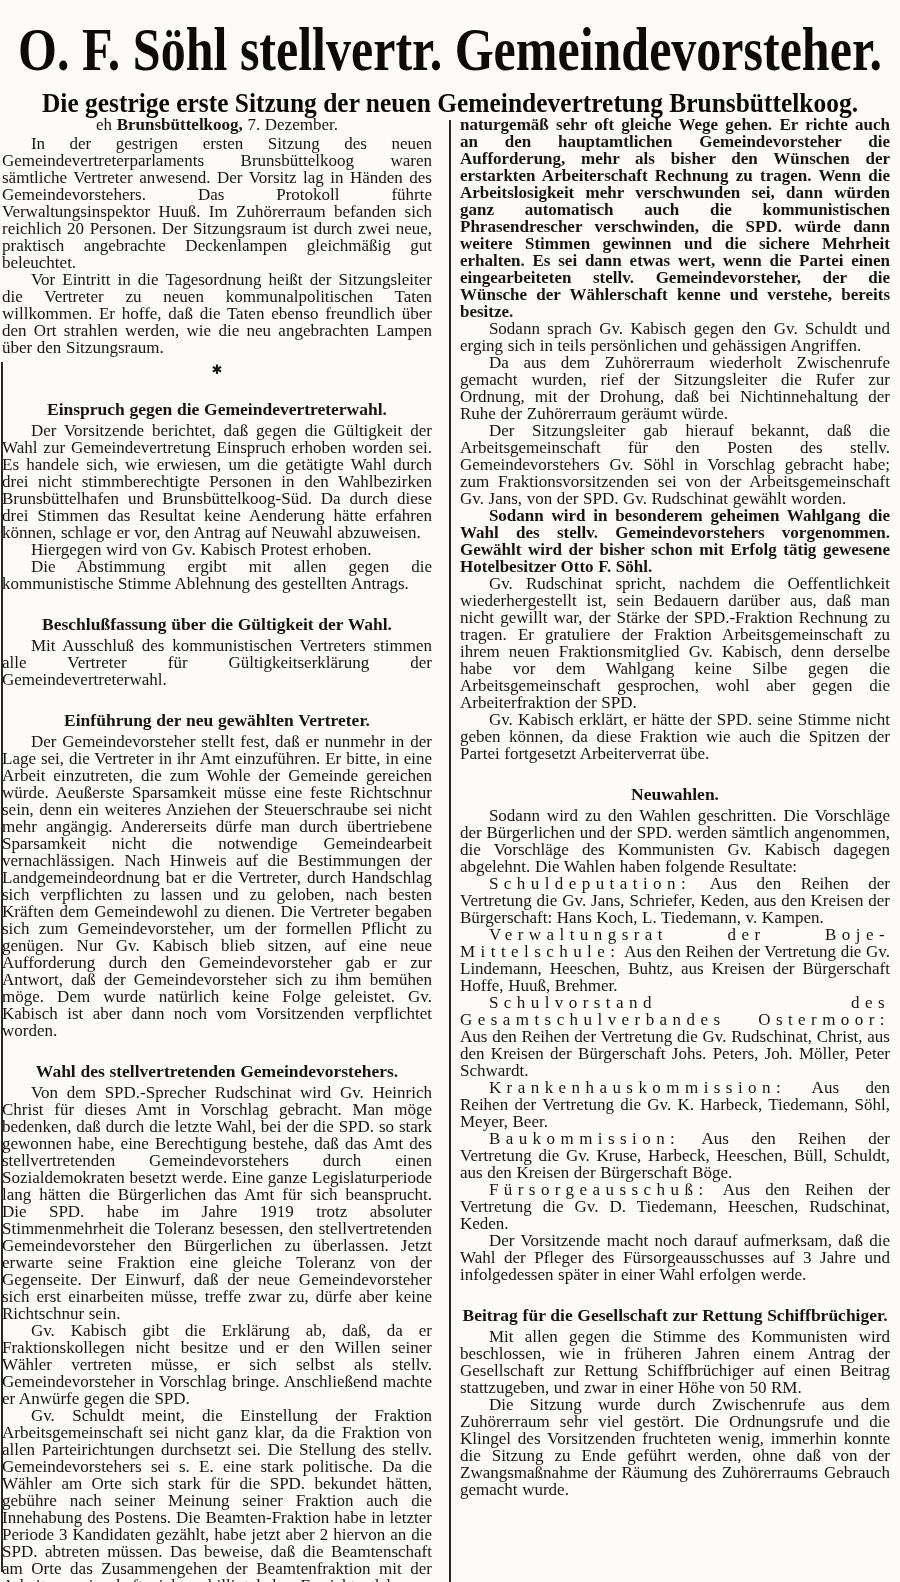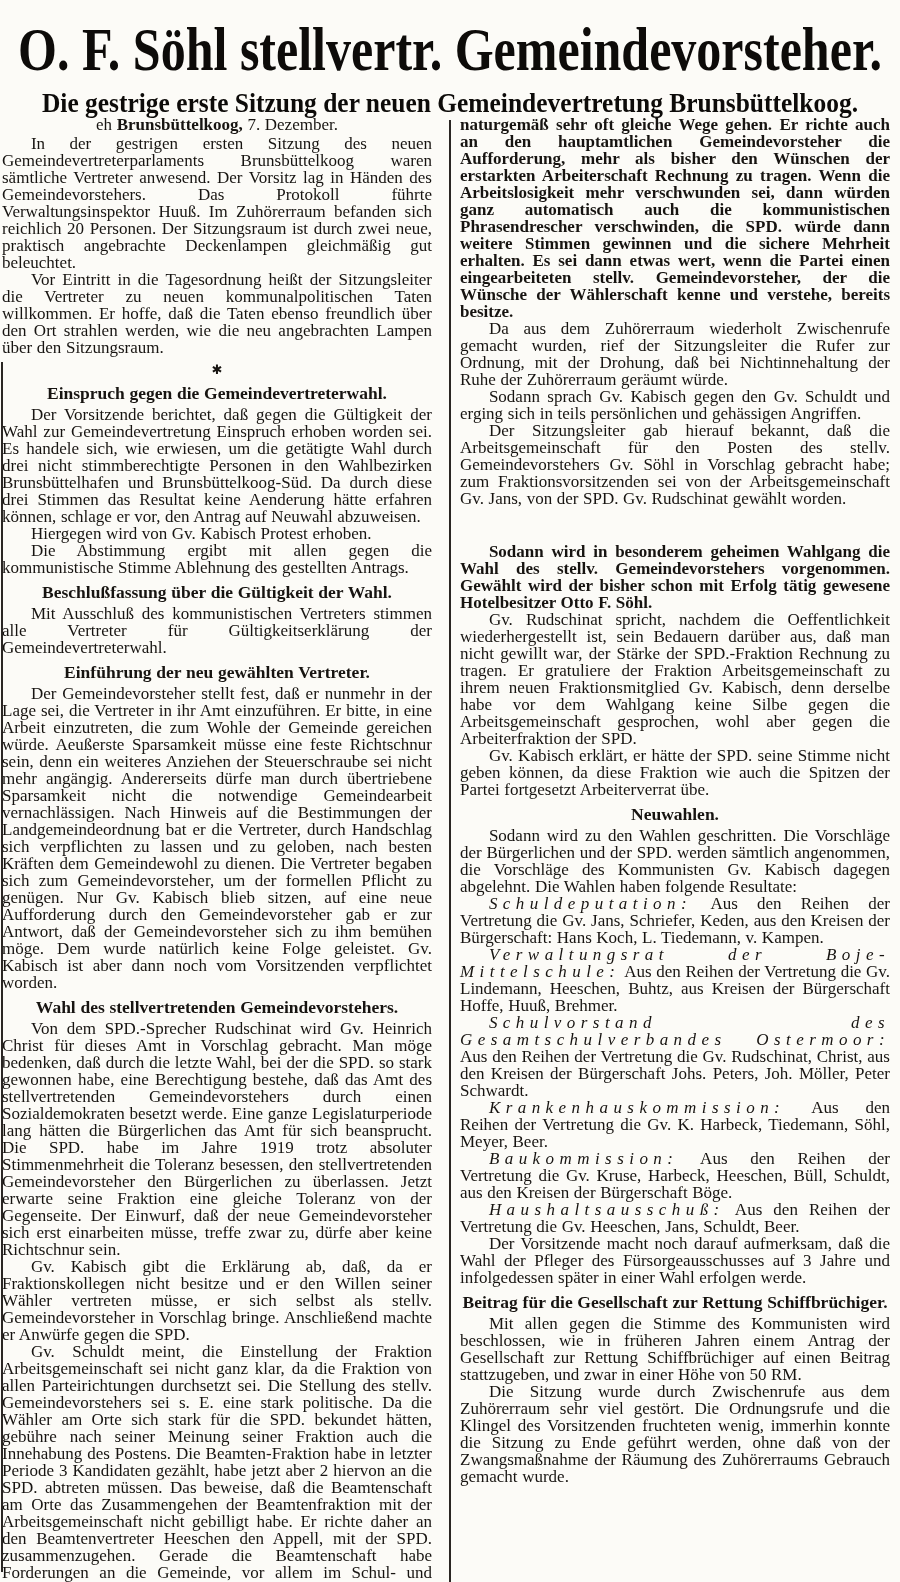--- a/index.html
+++ b/index.html
@@ -49,42 +49,42 @@
   .col-right { left: 460px; }
   .vrule {
     position: absolute;
     width: 2px;
     background: #2a2623;
   }
   .vrule-center { left: 449px; top: 120px; bottom: 0; }
   .vrule-left   { left: 1px;  top: 362px; bottom: 10px; }
   p.para { margin: 0; text-indent: 1.7em; }
   p.para.noindent { text-indent: 0; font-weight: bold; }
-  p.para.boldpara { font-weight: bold; margin-top: 36px; }
+  p.para.boldpara { font-weight: bold; }
   p.dateline {
     margin: 0 0 2px 0;
     text-align: center;
     text-indent: 0;
     font-size: 17px;
   }
   p.dateline .bold { font-weight: bold; }
   h3.heading {
-    margin: 7px 0 4px 0;
+    margin: 23px 0 4px 0;
     text-align: center;
     font-size: 17.5px;
     line-height: 18px;
     font-weight: bold;
   }
   .star {
     text-align: center;
     font-size: 13px;
     line-height: 14px;
     margin: 7px 0 6px 0;
   }
-  span.lead { letter-spacing: 0.32em; font-style: italic; }
+  span.lead { letter-spacing: 0.32em; }
 </style>
 </head>
 <body>
 
 <div class="page">
 
   <div class="masthead">
     <svg class="headline-svg" width="900" height="78" viewBox="0 0 900 78">
       <text class="headline-text" x="18" y="60" textLength="864" lengthAdjust="spacingAndGlyphs">O. F. Söhl stellvertr. Gemeindevorsteher.</text>
     </svg>
@@ -107,34 +107,34 @@
         <p class="para">Mit Ausschluß des kommunistischen Vertreters stimmen alle Vertreter für Gültigkeitserklärung der Gemeindevertreterwahl.</p>
         <h3 class="heading">Einführung der neu gewählten Vertreter.</h3>
         <p class="para">Der Gemeindevorsteher stellt fest, daß er nunmehr in der Lage sei, die Vertreter in ihr Amt einzuführen. Er bitte, in eine Arbeit einzutreten, die zum Wohle der Gemeinde gereichen würde. Aeußerste Sparsamkeit müsse eine feste Richtschnur sein, denn ein weiteres Anziehen der Steuerschraube sei nicht mehr angängig. Andererseits dürfe man durch übertriebene Sparsamkeit nicht die notwendige Gemeindearbeit vernachlässigen. Nach Hinweis auf die Bestimmungen der Landgemeindeordnung bat er die Vertreter, durch Handschlag sich verpflichten zu lassen und zu geloben, nach besten Kräften dem Gemeindewohl zu dienen. Die Vertreter begaben sich zum Gemeindevorsteher, um der formellen Pflicht zu genügen. Nur Gv. Kabisch blieb sitzen, auf eine neue Aufforderung durch den Gemeindevorsteher gab er zur Antwort, daß der Gemeindevorsteher sich zu ihm bemühen möge. Dem wurde natürlich keine Folge geleistet. Gv. Kabisch ist aber dann noch vom Vorsitzenden verpflichtet worden.</p>
         <h3 class="heading">Wahl des stellvertretenden Gemeindevorstehers.</h3>
         <p class="para">Von dem SPD.-Sprecher Rudschinat wird Gv. Heinrich Christ für dieses Amt in Vorschlag gebracht. Man möge bedenken, daß durch die letzte Wahl, bei der die SPD. so stark gewonnen habe, eine Berechtigung bestehe, daß das Amt des stellvertretenden Gemeindevorstehers durch einen Sozialdemokraten besetzt werde. Eine ganze Legislaturperiode lang hätten die Bürgerlichen das Amt für sich beansprucht. Die SPD. habe im Jahre 1919 trotz absoluter Stimmenmehrheit die Toleranz besessen, den stellvertretenden Gemeindevorsteher den Bürgerlichen zu überlassen. Jetzt erwarte seine Fraktion eine gleiche Toleranz von der Gegenseite. Der Einwurf, daß der neue Gemeindevorsteher sich erst einarbeiten müsse, treffe zwar zu, dürfe aber keine Richtschnur sein.</p>
         <p class="para">Gv. Kabisch gibt die Erklärung ab, daß, da er Fraktionskollegen nicht besitze und er den Willen seiner Wähler vertreten müsse, er sich selbst als stellv. Gemeindevorsteher in Vorschlag bringe. Anschließend machte er Anwürfe gegen die SPD.</p>
         <p class="para">Gv. Schuldt meint, die Einstellung der Fraktion Arbeitsgemeinschaft sei nicht ganz klar, da die Fraktion von allen Parteirichtungen durchsetzt sei. Die Stellung des stellv. Gemeindevorstehers sei s. E. eine stark politische. Da die Wähler am Orte sich stark für die SPD. bekundet hätten, gebühre nach seiner Meinung seiner Fraktion auch die Innehabung des Postens. Die Beamten-Fraktion habe in letzter Periode 3 Kandidaten gezählt, habe jetzt aber 2 hiervon an die SPD. abtreten müssen. Das beweise, daß die Beamtenschaft am Orte das Zusammengehen der Beamtenfraktion mit der Arbeitsgemeinschaft nicht gebilligt habe. Er richte daher an den Beamtenvertreter Heeschen den Appell, mit der SPD. zusammenzugehen. Gerade die Beamtenschaft habe Forderungen an die Gemeinde, vor allem im Schul- und Wohnungswesen. Die Ansichten der Beamten und der Arbeiter müßten also</p>
       </div>
     <div class="col col-right">
         <p class="para noindent">naturgemäß sehr oft gleiche Wege gehen. Er richte auch an den hauptamtlichen Gemeindevorsteher die Aufforderung, mehr als bisher den Wünschen der erstarkten Arbeiterschaft Rechnung zu tragen. Wenn die Arbeitslosigkeit mehr verschwunden sei, dann würden ganz automatisch auch die kommunistischen Phrasendrescher verschwinden, die SPD. würde dann weitere Stimmen gewinnen und die sichere Mehrheit erhalten. Es sei dann etwas wert, wenn die Partei einen eingearbeiteten stellv. Gemeindevorsteher, der die Wünsche der Wählerschaft kenne und verstehe, bereits besitze.</p>
+        <p class="para">Sodann sprach Gv. Kabisch gegen den Gv. Schuldt und erging sich in teils persönlichen und gehässigen Angriffen.</p>
         <p class="para">Da aus dem Zuhörerraum wiederholt Zwischenrufe gemacht wurden, rief der Sitzungsleiter die Rufer zur Ordnung, mit der Drohung, daß bei Nichtinnehaltung der Ruhe der Zuhörerraum geräumt würde.</p>
-        <p class="para">Sodann sprach Gv. Kabisch gegen den Gv. Schuldt und erging sich in teils persönlichen und gehässigen Angriffen.</p>
         <p class="para">Der Sitzungsleiter gab hierauf bekannt, daß die Arbeitsgemeinschaft für den Posten des stellv. Gemeindevorstehers Gv. Söhl in Vorschlag gebracht habe; zum Fraktionsvorsitzenden sei von der Arbeitsgemeinschaft Gv. Jans, von der SPD. Gv. Rudschinat gewählt worden.</p>
         <p class="para boldpara">Sodann wird in besonderem geheimen Wahlgang die Wahl des stellv. Gemeindevorstehers vorgenommen. Gewählt wird der bisher schon mit Erfolg tätig gewesene Hotelbesitzer Otto F. Söhl.</p>
         <p class="para">Gv. Rudschinat spricht, nachdem die Oeffentlichkeit wiederhergestellt ist, sein Bedauern darüber aus, daß man nicht gewillt war, der Stärke der SPD.-Fraktion Rechnung zu tragen. Er gratuliere der Fraktion Arbeitsgemeinschaft zu ihrem neuen Fraktionsmitglied Gv. Kabisch, denn derselbe habe vor dem Wahlgang keine Silbe gegen die Arbeitsgemeinschaft gesprochen, wohl aber gegen die Arbeiterfraktion der SPD.</p>
         <p class="para">Gv. Kabisch erklärt, er hätte der SPD. seine Stimme nicht geben können, da diese Fraktion wie auch die Spitzen der Partei fortgesetzt Arbeiterverrat übe.</p>
         <h3 class="heading">Neuwahlen.</h3>
         <p class="para">Sodann wird zu den Wahlen geschritten. Die Vorschläge der Bürgerlichen und der SPD. werden sämtlich angenommen, die Vorschläge des Kommunisten Gv. Kabisch dagegen abgelehnt. Die Wahlen haben folgende Resultate:</p>
         <p class="para"><span class="lead">Schuldeputation:</span> Aus den Reihen der Vertretung die Gv. Jans, Schriefer, Keden, aus den Kreisen der Bürgerschaft: Hans Koch, L. Tiedemann, v. Kampen.</p>
         <p class="para"><span class="lead">Verwaltungsrat der Boje-Mittelschule:</span> Aus den Reihen der Vertretung die Gv. Lindemann, Heeschen, Buhtz, aus Kreisen der Bürgerschaft Hoffe, Huuß, Brehmer.</p>
         <p class="para"><span class="lead">Schulvorstand des Gesamtschulverbandes Ostermoor:</span> Aus den Reihen der Vertretung die Gv. Rudschinat, Christ, aus den Kreisen der Bürgerschaft Johs. Peters, Joh. Möller, Peter Schwardt.</p>
         <p class="para"><span class="lead">Krankenhauskommission:</span> Aus den Reihen der Vertretung die Gv. K. Harbeck, Tiedemann, Söhl, Meyer, Beer.</p>
         <p class="para"><span class="lead">Baukommission:</span> Aus den Reihen der Vertretung die Gv. Kruse, Harbeck, Heeschen, Büll, Schuldt, aus den Kreisen der Bürgerschaft Böge.</p>
-        <p class="para"><span class="lead">Haushaltsausschuß:</span> Aus den Reihen der Vertretung die Gv. Heeschen, Jans, Schuldt, Beer.</p>
+        <p class="para"><span class="lead">Fürsorgeausschuß:</span> Aus den Reihen der Vertretung die Gv. D. Tiedemann, Heeschen, Rudschinat, Keden.</p>
         <p class="para">Der Vorsitzende macht noch darauf aufmerksam, daß die Wahl der Pfleger des Fürsorgeausschusses auf 3 Jahre und infolgedessen später in einer Wahl erfolgen werde.</p>
         <h3 class="heading">Beitrag für die Gesellschaft zur Rettung Schiffbrüchiger.</h3>
         <p class="para">Mit allen gegen die Stimme des Kommunisten wird beschlossen, wie in früheren Jahren einem Antrag der Gesellschaft zur Rettung Schiffbrüchiger auf einen Beitrag stattzugeben, und zwar in einer Höhe von 50 RM.</p>
         <p class="para">Die Sitzung wurde durch Zwischenrufe aus dem Zuhörerraum sehr viel gestört. Die Ordnungsrufe und die Klingel des Vorsitzenden fruchteten wenig, immerhin konnte die Sitzung zu Ende geführt werden, ohne daß von der Zwangsmaßnahme der Räumung des Zuhörerraums Gebrauch gemacht wurde.</p>
       </div>
   </div>
 
   <div class="vrule vrule-center"></div>
   <div class="vrule vrule-left"></div>
 

